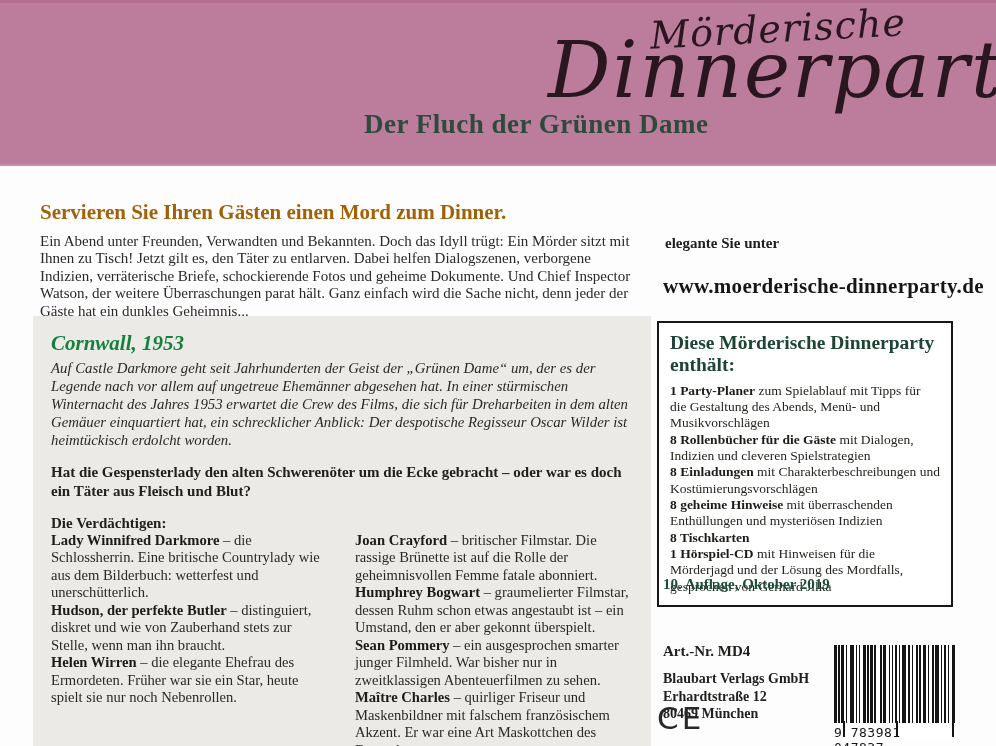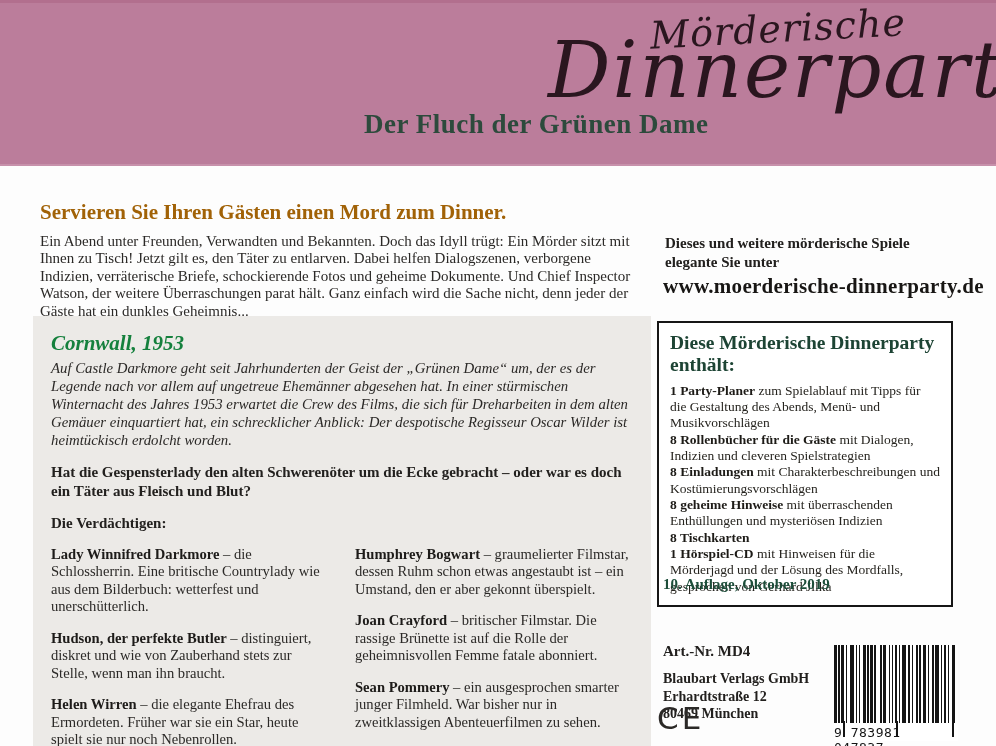--- a/index.html
+++ b/index.html
@@ -31,21 +31,21 @@
   .story {
     position:absolute; left:33px; top:316px; width:618px; height:430px;
     background:#eceae7; padding:15px 18px 10px 18px;
   }
   .story-title { font-size:21px; font-weight:bold; font-style:italic; color:#15803d; }
   .story-body  { margin-top:3px; font-style:italic; font-size:14.8px; line-height:1.22; color:#2b2927; }
   .story-question { margin-top:14px; font-weight:bold; font-size:15px; line-height:1.22; color:#22201e; }
   .suspects-label { margin-top:15px; font-weight:bold; font-size:15px; color:#22201e; }
   .suspect-cols { display:flex; gap:26px; }
   .suspect-col  { width:292px; }
-  .suspect { margin-top:14px; font-size:14.6px; line-height:1.2; color:#2b2927; }
+  .suspect { margin-top:0; font-size:14.6px; line-height:1.2; color:#2b2927; }
   .suspect b { color:#1d1b19; }
   
   .contents-box {
     position:absolute; left:657px; top:321px; width:296px;
     border:2px solid #161616; background:#ffffff; padding:9px 11px 10px 11px;
   }
   .contents-heading { font-size:19.5px; font-weight:bold; color:#1d4434; line-height:1.12; margin-bottom:7px; }
   .contents-item { font-size:13.5px; line-height:1.21; color:#26241f; }
   .contents-item b { color:#1d1b17; }
   
@@ -72,40 +72,39 @@
 <div class="band">
   <div class="title-script title1">Mörderische</div>
   <div class="title-script title2">Dinnerparty</div>
   <div class="subtitle">Der Fluch der Grünen Dame</div>
 </div>
 
 <div class="intro-heading">Servieren Sie Ihren Gästen einen Mord zum Dinner.</div>
 <div class="intro-body">Ein Abend unter Freunden, Verwandten und Bekannten. Doch das Idyll trügt: Ein Mörder sitzt mit Ihnen zu Tisch! Jetzt gilt es, den Täter zu entlarven. Dabei helfen Dialogszenen, verborgene Indizien, verräterische Briefe, schockierende Fotos und geheime Dokumente. Und Chief Inspector Watson, der weitere Überraschungen parat hält. Ganz einfach wird die Sache nicht, denn jeder der Gäste hat ein dunkles Geheimnis...</div>
 
 <div class="promo">
-  <div>Dieses und weitere mörderische Spiele</div>
   <div>elegante Sie unter</div>
 </div>
 <div class="promo-url">www.moerderische-dinnerparty.de</div>
 
 <div class="story">
   <div class="story-title">Cornwall, 1953</div>
   <div class="story-body">Auf Castle Darkmore geht seit Jahrhunderten der Geist der „Grünen Dame“ um, der es der Legende nach vor allem auf ungetreue Ehemänner abgesehen hat. In einer stürmischen Winternacht des Jahres 1953 erwartet die Crew des Films, die sich für Dreharbeiten in dem alten Gemäuer einquartiert hat, ein schrecklicher Anblick: Der despotische Regisseur Oscar Wilder ist heimtückisch erdolcht worden.</div>
   <div class="story-question">Hat die Gespensterlady den alten Schwerenöter um die Ecke gebracht – oder war es doch ein Täter aus Fleisch und Blut?</div>
   <div class="suspects-label">Die Verdächtigen:</div>
   <div class="suspect-cols">
     <div class="suspect-col">
       <div class="suspect"><b>Lady Winnifred Darkmore</b> <span>– die Schlossherrin. Eine britische Countrylady wie aus dem Bilderbuch: wetterfest und unerschütterlich.</span></div>
       <div class="suspect"><b>Hudson, der perfekte Butler</b> <span>– distinguiert, diskret und wie von Zauberhand stets zur Stelle, wenn man ihn braucht.</span></div>
       <div class="suspect"><b>Helen Wirren</b> <span>– die elegante Ehefrau des Ermordeten. Früher war sie ein Star, heute spielt sie nur noch Nebenrollen.</span></div>
 
     </div>
     <div class="suspect-col">
+      <div class="suspect"><b>Joan Crayford</b> <span>– britischer Filmstar. Die rassige Brünette ist auf die Rolle der geheimnisvollen Femme fatale abonniert.</span></div>
       <div class="suspect"><b>Humphrey Bogwart</b> <span>– graumelierter Filmstar, dessen Ruhm schon etwas angestaubt ist – ein Umstand, den er aber gekonnt überspielt.</span></div>
-      <div class="suspect"><b>Joan Crayford</b> <span>– britischer Filmstar. Die rassige Brünette ist auf die Rolle der geheimnisvollen Femme fatale abonniert.</span></div>
       <div class="suspect"><b>Sean Pommery</b> <span>– ein ausgesprochen smarter junger Filmheld. War bisher nur in zweitklassigen Abenteuerfilmen zu sehen.</span></div>
       <div class="suspect"><b>Maître Charles</b> <span>– quirliger Friseur und Maskenbildner mit falschem französischem Akzent. Er war eine Art Maskottchen des Ermordeten.</span></div>
     </div>
   </div>
 </div>
 
 <div class="contents-box">
   <div class="contents-heading">Diese Mörderische Dinnerparty enthält:</div>
   <div class="contents-item"><b>1 Party-Planer</b><span> zum Spielablauf mit Tipps für die Gestaltung des Abends, Menü- und Musikvorschlägen</span></div>
   <div class="contents-item"><b>8 Rollenbücher für die Gäste</b><span> mit Dialogen, Indizien und cleveren Spielstrategien</span></div>

